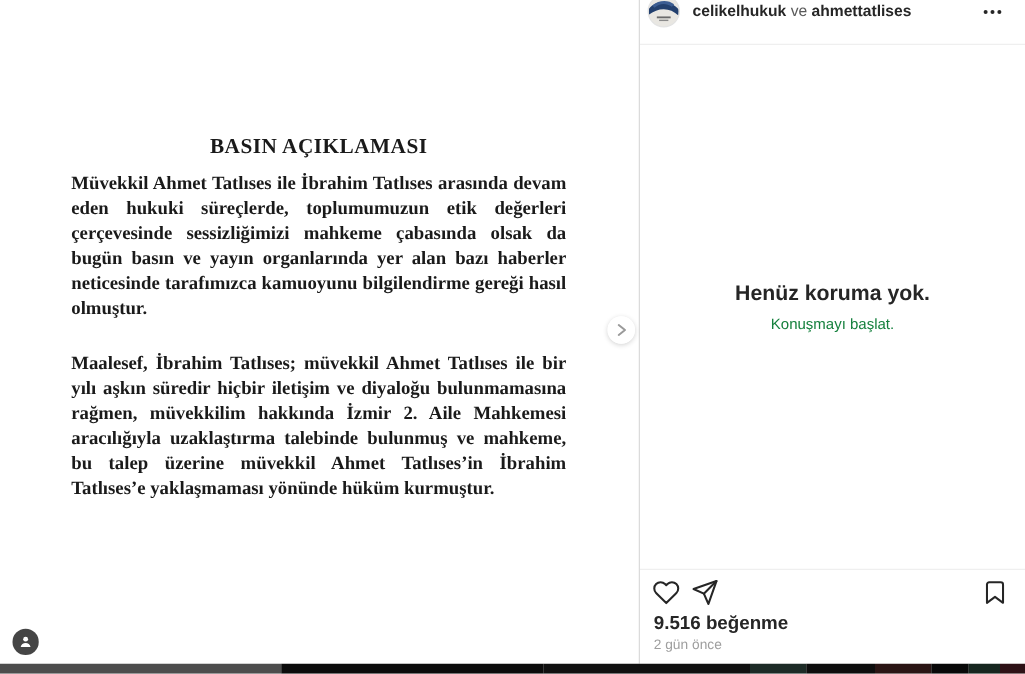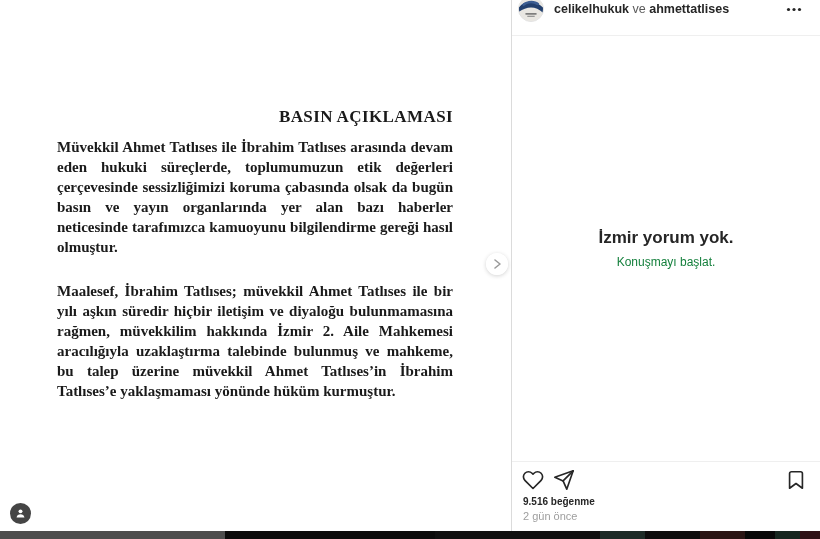--- a/index.html
+++ b/index.html
@@ -11,21 +11,21 @@
 
   
   .media-pane {
     position:absolute; left:0; top:0; width:511px; height:531px;
     background:#fff; border-right:1px solid #dbdbdb; box-sizing:content-box;
   }
   .press {
     position:absolute; left:57px; top:106px; width:396px;
     color:#1a1a1a; font-family:"Liberation Serif", serif; font-weight:bold;
   }
-  .press-title { text-align:right; font-size:17px; line-height:22px; letter-spacing:.4px; margin-bottom:9px; }
+  .press-title { text-align:center; font-size:17px; line-height:22px; letter-spacing:.4px; margin-bottom:9px; }
   .press-para  { font-size:15px; line-height:20px; text-align:justify; margin:0; }
   .press-para + .press-para { margin-top:24px; }
 
   .carousel-next {
     position:absolute; left:486px; top:253px; width:22px; height:22px; border-radius:50%;
     background:rgba(255,255,255,.95); box-shadow:0 1px 4px rgba(0,0,0,.18);
     display:flex; align-items:center; justify-content:center; cursor:pointer;
   }
 
   
@@ -47,42 +47,42 @@
   .menu-btn { margin-left:auto; cursor:pointer; display:flex; padding:4px; }
 
   .comments-empty { flex:1 1 auto; display:flex; flex-direction:column; align-items:center; justify-content:center; }
   .empty-title { font-size:17px; font-weight:bold; color:#262626; }
   .empty-sub   { font-size:12px; margin-top:7px; color:#15803d; cursor:pointer; }
 
   .panel-footer { flex:0 0 auto; border-top:1px solid #efefef; }
   .action-row { display:flex; align-items:center; gap:9px; padding:7px 13px 2px 10px; }
   .icon-btn { display:flex; cursor:pointer; }
   .save-btn { margin-left:auto; }
-  .likes     { font-size:10px; font-weight:bold; padding:3px 0 0 11px; cursor:pointer; }
+  .likes     { font-size:15px; font-weight:bold; padding:3px 0 0 11px; cursor:pointer; }
   .timestamp { font-size:11px; color:#9e9e9e; padding:3px 0 9px 11px; cursor:pointer; }
 
   
   .bottom-strip { position:absolute; left:0; bottom:0; width:820px; height:8px; display:flex; }
   .bottom-strip > div { height:100%; }
 
   
   .profile-fab {
     position:absolute; left:10px; top:503px; width:21px; height:21px; border-radius:50%;
     background:#454545; display:flex; align-items:center; justify-content:center; cursor:pointer;
   }
 
   svg { display:block; }
 </style>
 </head>
 <body>
 
 <div class="media-pane">
   <div class="press">
     <div class="press-title">BASIN AÇIKLAMASI</div>
-    <p class="press-para">Müvekkil Ahmet Tatlıses ile İbrahim Tatlıses arasında devam eden hukuki süreçlerde, toplumumuzun etik değerleri çerçevesinde sessizliğimizi koruma çabasında olsak da bugün basın ve yayın organlarında yer alan bazı haberler neticesinde tarafımızca kamuoyunu bilgilendirme gereği hasıl olmuştur.</p>
+    <p class="press-para">Müvekkil Ahmet Tatlıses ile İbrahim Tatlıses arasında devam eden hukuki süreçlerde, toplumumuzun etik değerleri çerçevesinde sessizliğimizi mahkeme çabasında olsak da bugün basın ve yayın organlarında yer alan bazı haberler neticesinde tarafımızca kamuoyunu bilgilendirme gereği hasıl olmuştur.</p>
     <p class="press-para">Maalesef, İbrahim Tatlıses; müvekkil Ahmet Tatlıses ile bir yılı aşkın süredir hiçbir iletişim ve diyaloğu bulunmamasına rağmen, müvekkilim hakkında İzmir 2. Aile Mahkemesi aracılığıyla uzaklaştırma talebinde bulunmuş ve mahkeme, bu talep üzerine müvekkil Ahmet Tatlıses’in İbrahim Tatlıses’e yaklaşmaması yönünde hüküm kurmuştur.</p>
   </div>
 
   <div class="carousel-next">
     <span>
       <svg width="14" height="14" viewBox="0 0 14 14">
         <polyline points="5,3 10,7 5,11" fill="none" stroke="#9a9a9a" stroke-width="1.6" stroke-linecap="round" stroke-linejoin="round"></polyline>
       </svg>
     </span>
   </div>
@@ -112,21 +112,21 @@
         <svg width="16" height="5" viewBox="0 0 16 5">
           <circle cx="2.5" cy="2.5" r="1.6" fill="#262626"></circle>
           <circle cx="8" cy="2.5" r="1.6" fill="#262626"></circle>
           <circle cx="13.5" cy="2.5" r="1.6" fill="#262626"></circle>
         </svg>
       </span>
     </div>
   </div>
 
   <div class="comments-empty">
-    <div class="empty-title">İzmir yorum yok.</div>
+    <div class="empty-title">Henüz koruma yok.</div>
     <div class="empty-sub">Konuşmayı başlat.</div>
   </div>
 
   <div class="panel-footer">
     <div class="action-row">
       <div class="icon-btn">
         <span>
           <svg width="22" height="22" viewBox="0 0 24 24">
             <path d="M20.84 4.61a5.5 5.5 0 0 0-7.78 0L12 5.67l-1.06-1.06a5.5 5.5 0 0 0-7.78 7.78l1.06 1.06L12 21.23l7.78-7.78 1.06-1.06a5.5 5.5 0 0 0 0-7.78z" fill="none" stroke="#262626" stroke-width="1.8" stroke-linecap="round" stroke-linejoin="round"></path>
           </svg>

